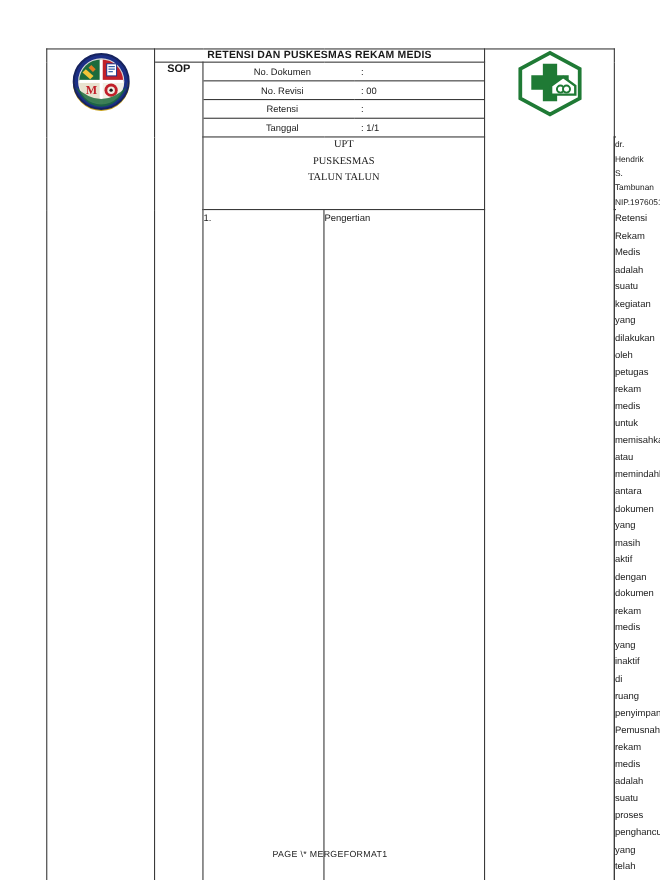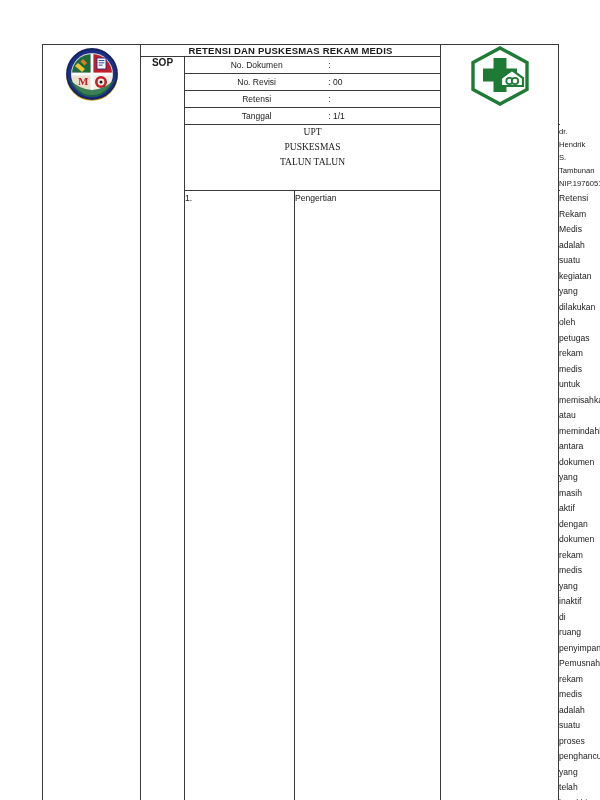--- a/index.html
+++ b/index.html
@@ -236,13 +236,14 @@
         <td class="body-cell" colspan="3">
           <p class="just">Retensi Rekam Medis adalah suatu kegiatan yang dilakukan oleh petugas rekam medis untuk memisahkan atau memindahkan antara dokumen yang masih aktif dengan dokumen rekam medis yang inaktif di ruang penyimpanan.</p>
           <p class="just">Pemusnahan rekam medis adalah suatu proses penghancuran yang telah berakhir fungsi dan nilai gunanya.</p>
         </td>
       </tr>
 
     </tbody>
       </table>
   </div>
 
+  <div class="footer">PAGE  \* MERGEFORMAT1</div>
 </div>
 
 </body></html>

